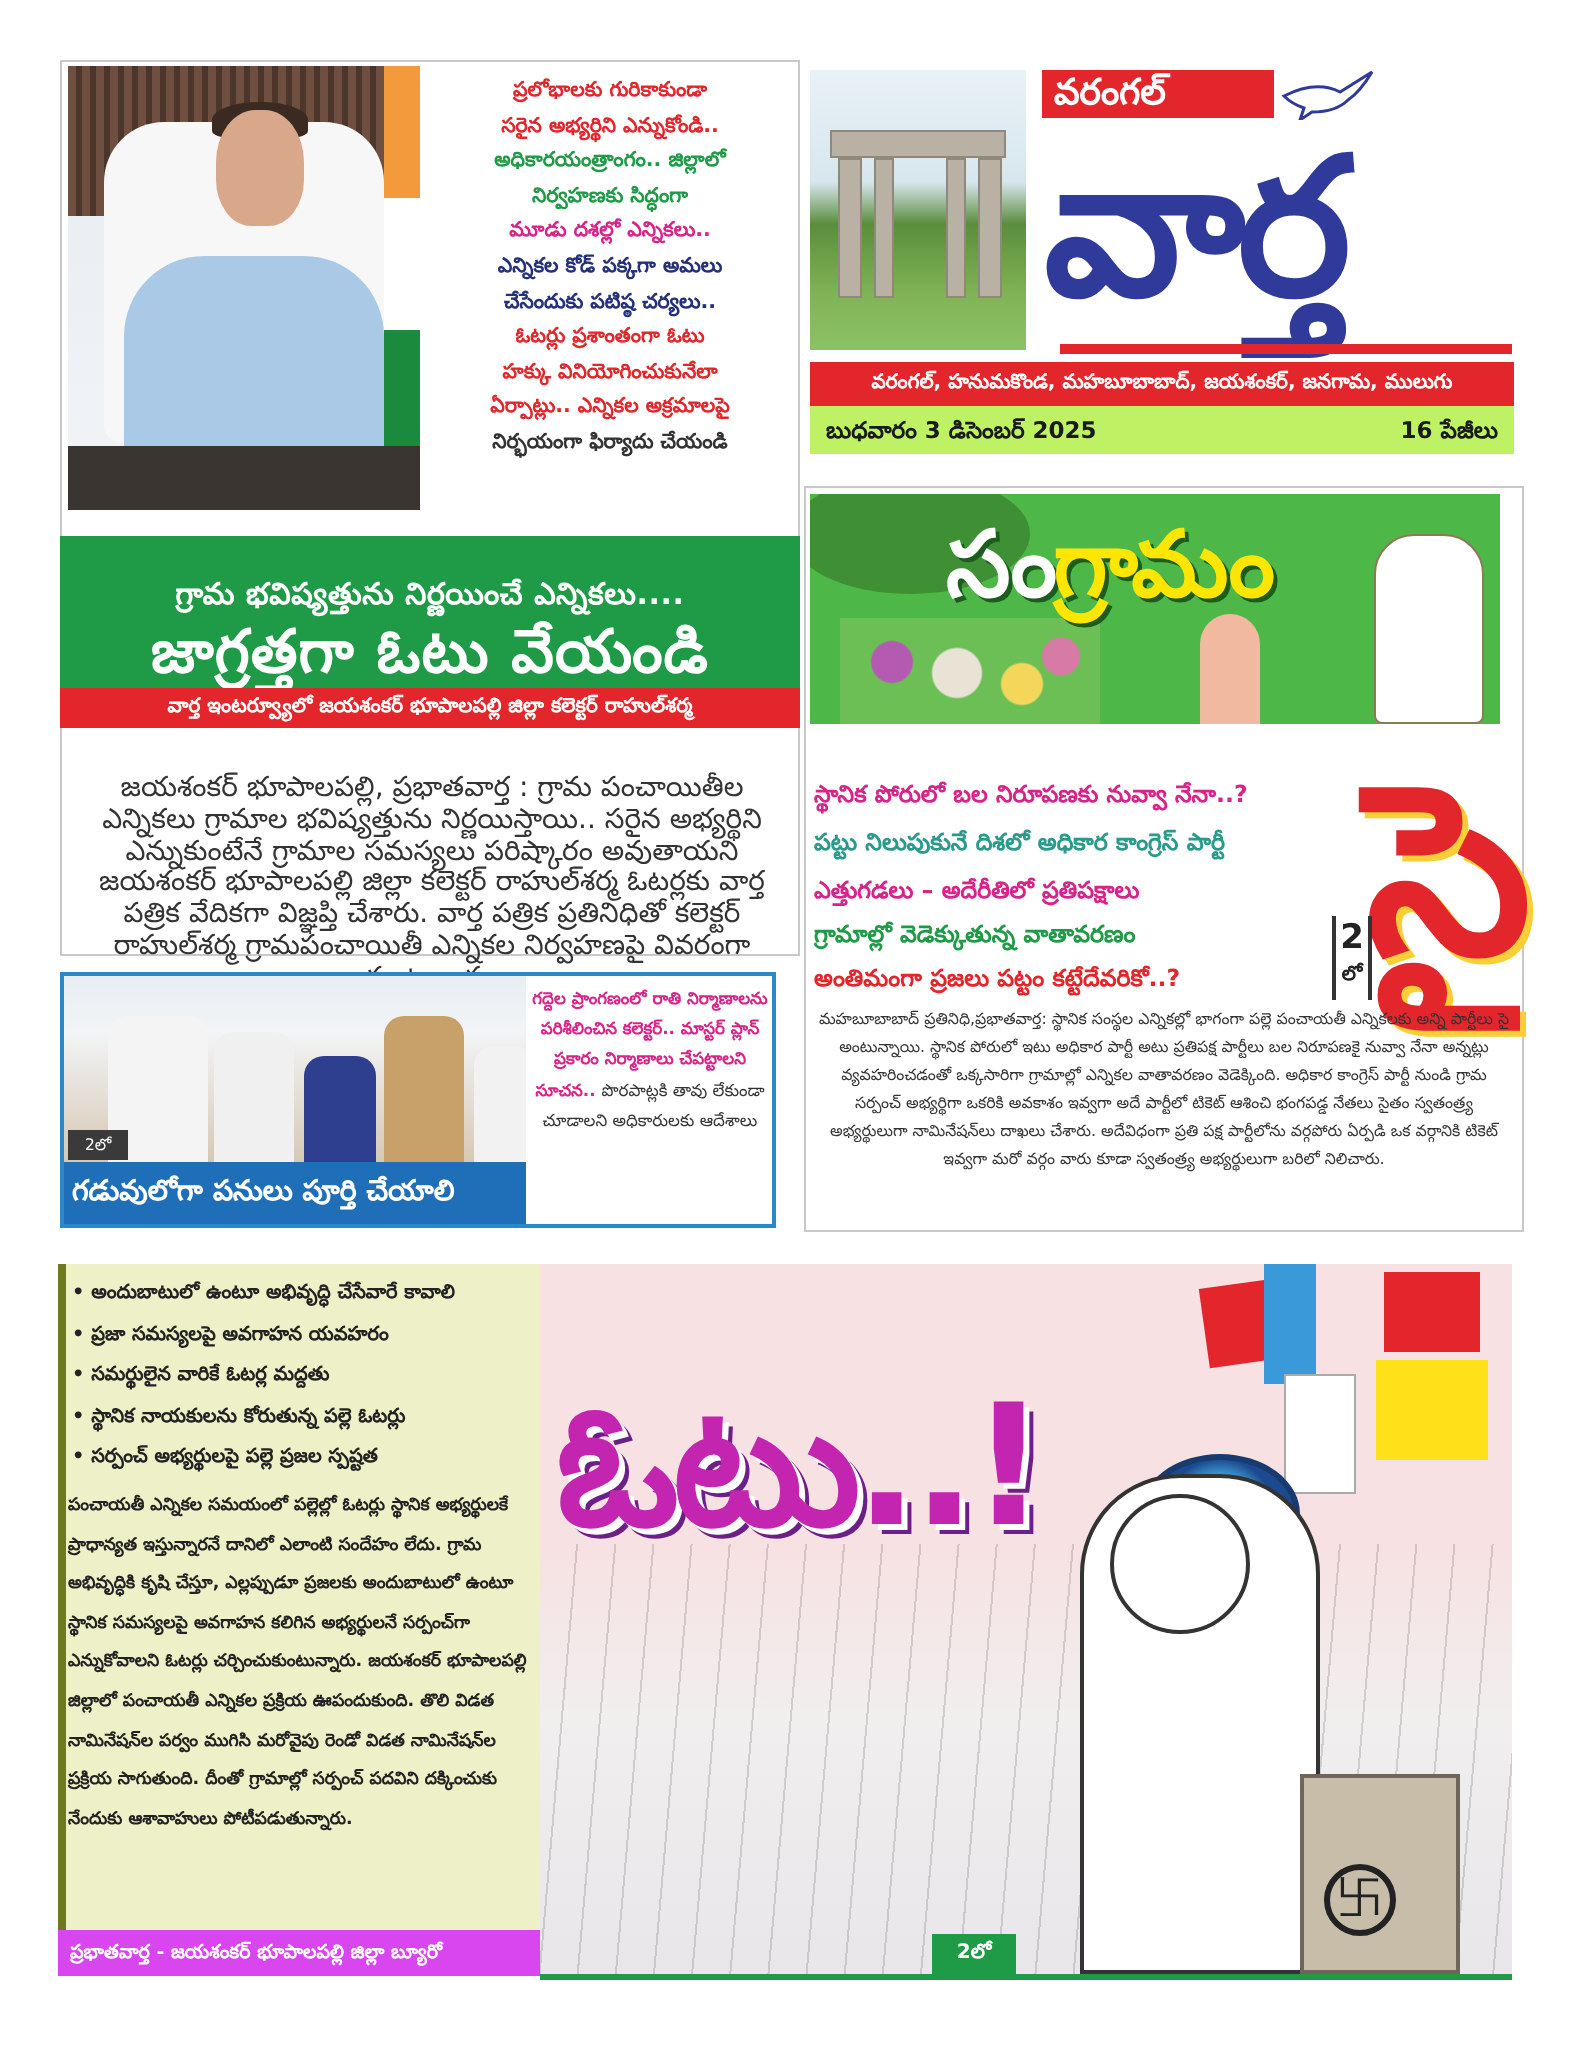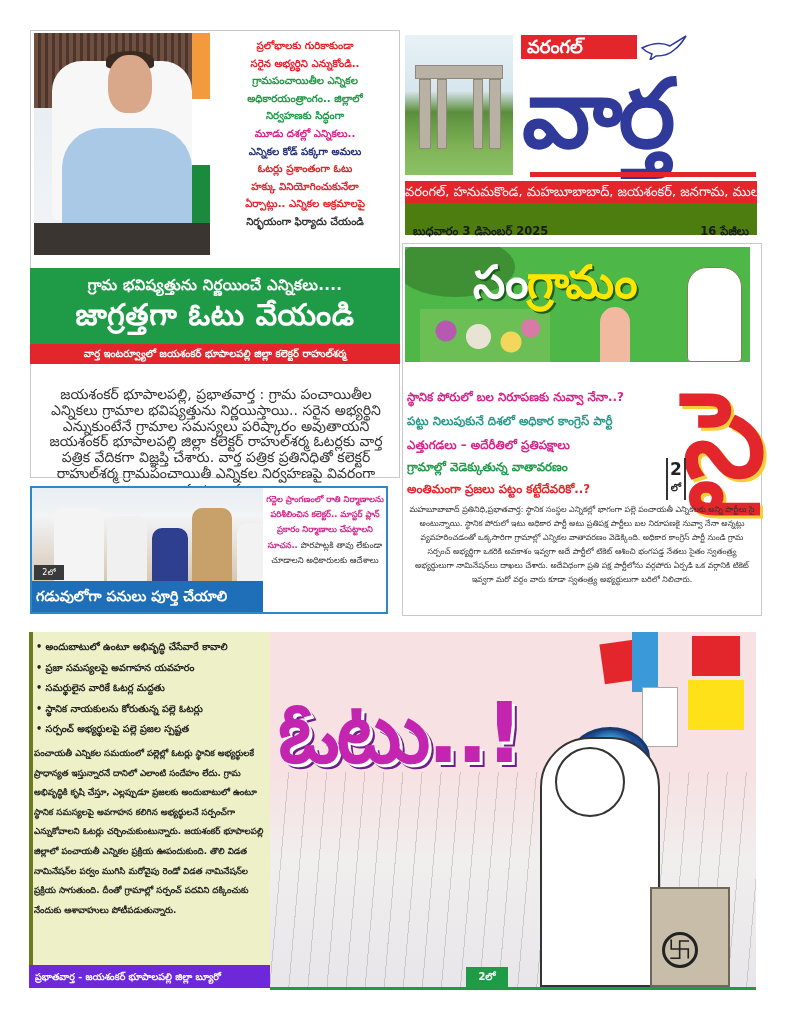--- a/index.html
+++ b/index.html
@@ -12,33 +12,33 @@
   .photo .chair{position:absolute;left:18px;top:28px;width:140px;height:160px;background:#f7f7f7;border-radius:30px 30px 8px 8px}
   .photo .shirt{position:absolute;left:28px;top:95px;width:130px;height:120px;background:#a9c9e6;border-radius:40px 40px 6px 6px}
   .photo .head{position:absolute;left:74px;top:22px;width:44px;height:58px;background:#d9a88a;border-radius:45% 45% 40% 40%}
   .photo .hair{position:absolute;left:72px;top:18px;width:48px;height:18px;background:#3a2a22;border-radius:50% 50% 20% 20%}
   .photo .desk{position:absolute;left:0;top:190px;width:100%;height:32px;background:#3b3531}
   .photo .flag{position:absolute;right:0;top:0;width:18px;height:200px;background:linear-gradient(180deg,#f39a3d 0 33%,#fff 33% 66%,#1c8a3c 66%)}
   .pull{left:212px;top:37px;width:186px;font-size:10.2px;line-height:17.6px;text-align:center;font-weight:bold}
   .pull div{white-space:nowrap}
   .c-red{color:#e3262c}.c-green{color:#1f9a47}.c-pink{color:#d8238a}.c-navy{color:#23307a}.c-dark{color:#333}
   .green-head{left:30px;top:268px;width:370px;height:76px;background:#1f9b48;color:#fff;text-align:center}
-  .green-head .sub{font-size:15px;font-weight:bold;padding-top:8px;letter-spacing:.3px}
+  .green-head .sub{font-size:15px;font-weight:bold;padding-top:20px;letter-spacing:.3px}
   .green-head .main{font-size:30px;font-weight:bold;line-height:36px;letter-spacing:.5px}
   .red-bar{left:30px;top:344px;width:370px;height:20px;background:#e3262c;color:#fff;font-size:10px;font-weight:bold;text-align:center;line-height:20px;white-space:nowrap}
   .body1{left:38px;top:387px;width:356px;font-size:14px;line-height:15.8px;text-align:center;color:#333}
   
   .mast-photo{left:405px;top:35px;width:108px;height:140px;background:linear-gradient(180deg,#e8f2f7 0,#d7e6ee 40%,#5b8e3c 55%,#7fb356 80%,#8cc266 100%);overflow:hidden}
   .gate{position:absolute;background:#b8b1a4;border:1px solid #8f887b}
   .brand-top{left:521px;top:35px;width:116px;height:24px;background:#e3262c;color:#fff;font-size:18px;font-weight:bold;line-height:24px;padding-left:6px}
   .dove{left:640px;top:34px;width:50px;height:26px}
   .brand-main{left:522px;top:60px;width:240px;height:108px;color:#2f3a9a;font-size:96px;font-weight:bold;line-height:108px;letter-spacing:-4px;font-family:"DejaVu Sans",sans-serif}
   .brand-line{left:530px;top:172px;width:226px;height:5px;background:#e3262c}
-  .districts{left:405px;top:181px;width:352px;height:22px;background:#e3262c;color:#fff;font-size:13px;font-weight:normal;line-height:22px;text-align:center;white-space:nowrap}
-  .dateline{left:405px;top:203px;width:352px;height:24px;background:#4d7c0f;color:#1a1a1a;font-size:11.5px;font-weight:bold;line-height:24px;padding:16px 8px;display:flex;justify-content:space-between}
+  .districts{left:405px;top:181px;width:352px;height:22px;background:#e3262c;color:#fff;font-size:10px;font-weight:bold;line-height:22px;text-align:center;white-space:nowrap}
+  .dateline{left:405px;top:203px;width:352px;height:24px;background:#bef264;color:#1a1a1a;font-size:11.5px;font-weight:bold;line-height:24px;padding:0 8px;display:flex;justify-content:space-between}
   
   .box2{left:402px;top:243px;width:360px;height:373px;border:1px solid #c9c9c9;background:#fff}
   .sg-art{left:405px;top:247px;width:345px;height:115px;background:#4db848;overflow:hidden}
   .sg-title{position:absolute;left:68px;top:8px;font-size:46px;font-weight:bold;color:#fff;letter-spacing:-2px;text-shadow:2px 2px 0 #1a5d1d}
   .sg-title span{color:#ffe600}
   .finger{position:absolute;left:195px;top:60px;width:30px;height:80px;background:#f0b9a0;border-radius:15px 15px 4px 4px}
   .tree{position:absolute;left:-10px;top:-10px;width:120px;height:60px;background:#3f8f35;border-radius:50%}
   .crowd{position:absolute;left:15px;top:62px;width:130px;height:55px;background:radial-gradient(circle at 20% 40%,#b55ab1 0 10px,transparent 11px),radial-gradient(circle at 45% 50%,#e8e3d5 0 12px,transparent 13px),radial-gradient(circle at 70% 60%,#f4d65a 0 10px,transparent 11px),radial-gradient(circle at 85% 35%,#d77aa6 0 9px,transparent 10px),#6bbf55}
   .voter{position:absolute;right:8px;top:20px;width:55px;height:95px;background:#fff;border-radius:20px 20px 4px 4px;border:1px solid #8a7a5a}
   .sai{left:683px;top:330px;width:74px;height:210px;color:#e3262c;font-size:118px;font-weight:bold;line-height:210px;text-align:center;text-shadow:3px 3px 0 #f8cf37;writing-mode:horizontal-tb}
@@ -52,21 +52,21 @@
   .person{position:absolute;border-radius:10px 10px 2px 2px}
   .lo-tag{left:34px;top:565px;width:30px;height:15px;background:#3a3a3a;color:#fff;font-size:8px;text-align:center;line-height:15px}
   .g-bar{left:32px;top:581px;width:231px;height:31px;background:#1f6fb8;color:#fff;font-size:14.2px;font-weight:bold;line-height:31px;padding-left:4px;white-space:nowrap;overflow:hidden}
   .g-text{left:263px;top:492px;width:124px;font-size:8.4px;line-height:15.2px;text-align:center;font-weight:bold;color:#d8238a}
   .g-text .dk{color:#333;font-weight:normal}
   
   .bt-left{left:29px;top:632px;width:241px;height:355px;background:#eef1c7;border-left:4px solid #6d7a1e}
   .bullets{left:36px;top:637px;width:234px;font-size:9.7px;line-height:20.6px;font-weight:bold;color:#222}
   .bullets div{white-space:nowrap}
   .bt-body{left:34px;top:744px;width:236px;font-size:8.7px;line-height:19.6px;color:#222;font-weight:bold}
-  .bt-footer{left:29px;top:965px;width:241px;height:23px;background:#6d28d9;color:#fff;font-size:9.5px;font-weight:bold;line-height:23px;padding-left:6px;white-space:nowrap}
+  .bt-footer{left:29px;top:965px;width:241px;height:23px;background:#d946ef;color:#fff;font-size:9.5px;font-weight:bold;line-height:23px;padding-left:6px;white-space:nowrap}
   .bt-art{left:270px;top:632px;width:486px;height:355px;background:#f7e1e2;overflow:hidden}
   .oti-sub{position:absolute;left:10px;top:8px;font-size:28px;font-weight:bold;color:#d0228a;letter-spacing:-1px;text-shadow:1px 1px 0 #fff,2px 2px 0 #9a1465;white-space:nowrap}
   .oti-main{position:absolute;left:8px;top:52px;font-size:84px;font-weight:bold;color:#c425b0;letter-spacing:-3px;text-shadow:3px 3px 0 #fff,5px 5px 0 #6c1f86;white-space:nowrap}
   .flags{position:absolute;right:4px;top:0;width:150px;height:120px}
   .flag-r{position:absolute;background:#e3262c}
   .stamp{position:absolute;left:300px;top:95px;width:80px;height:60px;border-radius:50%;background:radial-gradient(circle,#3fa7dc 0 40%,#1d4a8e 60%);border:3px solid #173a70}
   .cartoon{position:absolute;left:0;top:140px;width:486px;height:215px;background:repeating-linear-gradient(95deg,transparent 0 18px,rgba(60,60,60,.18) 18px 19px),linear-gradient(180deg,#f7e1e2 0,#f1eeee 40%,#e9e6ea 100%)}
   .politician{position:absolute;left:270px;top:105px;width:120px;height:250px;background:#fff;border:2px solid #333;border-radius:50px 50px 0 0}
   .pol-head{position:absolute;left:285px;top:115px;width:70px;height:70px;background:#fff;border:2px solid #333;border-radius:50%}
   .ballot{position:absolute;left:380px;top:255px;width:80px;height:100px;background:#c7bda9;border:2px solid #6e6658}
@@ -83,25 +83,25 @@
     <div class="chair"></div>
     <div class="shirt"></div>
   <div class="hair"></div>
     <div class="head"></div>
     <div class="flag"></div>
     <div class="desk"></div>
 </div>
 <div class="abs pull">
   <div class="c-red">ప్రలోభాలకు గురికాకుండా</div>
   <div class="c-red">సరైన అభ్యర్థిని ఎన్నుకోండి..</div>
-  <div class="c-green">గ్రామపంచాయితీల ఎన్నికల</div>
   <div class="c-green">అధికారయంత్రాంగం.. జిల్లాలో</div>
   <div class="c-green">నిర్వహణకు సిద్ధంగా</div>
   <div class="c-pink">మూడు దశల్లో ఎన్నికలు..</div>
   <div class="c-navy">ఎన్నికల కోడ్ పక్కగా అమలు</div>
+  <div class="c-navy">చేసేందుకు పటిష్ఠ చర్యలు..</div>
   <div class="c-red">ఓటర్లు ప్రశాంతంగా ఓటు</div>
   <div class="c-red">హక్కు వినియోగించుకునేలా</div>
   <div class="c-red">ఏర్పాట్లు.. ఎన్నికల అక్రమాలపై</div>
   <div class="c-dark">నిర్భయంగా ఫిర్యాదు చేయండి</div>
 </div>
 <div class="abs green-head">
   <div class="sub">గ్రామ భవిష్యత్తును నిర్ణయించే ఎన్నికలు....</div>
   <div class="main">జాగ్రత్తగా ఓటు వేయండి</div>
 </div>
 <div class="abs red-bar">వార్త ఇంటర్వ్యూలో జయశంకర్ భూపాలపల్లి జిల్లా కలెక్టర్ రాహుల్‌శర్మ</div>

